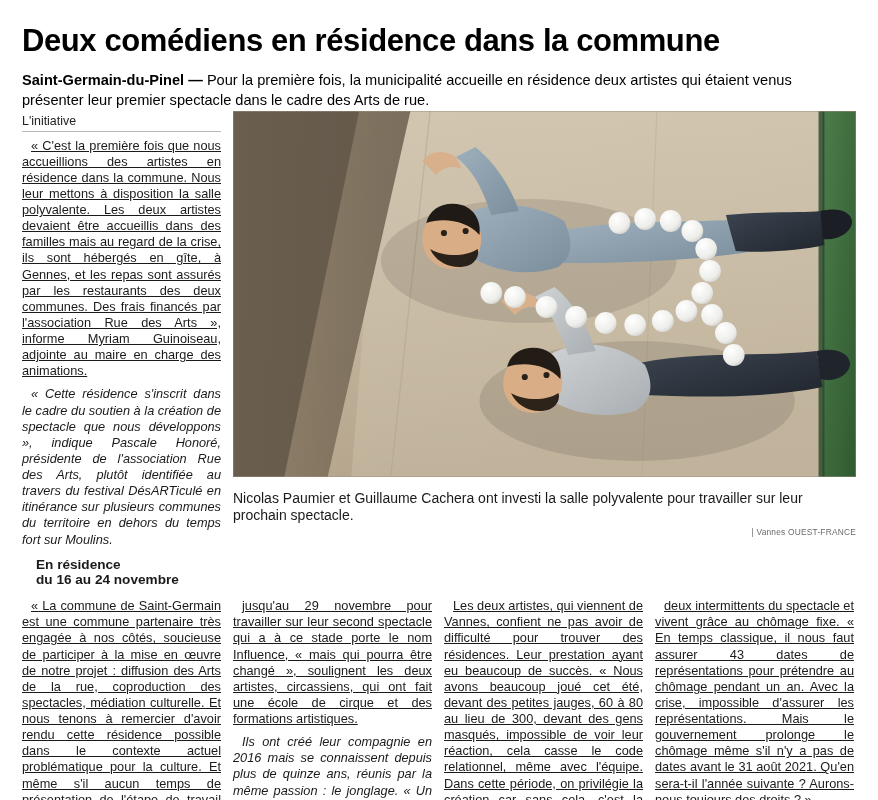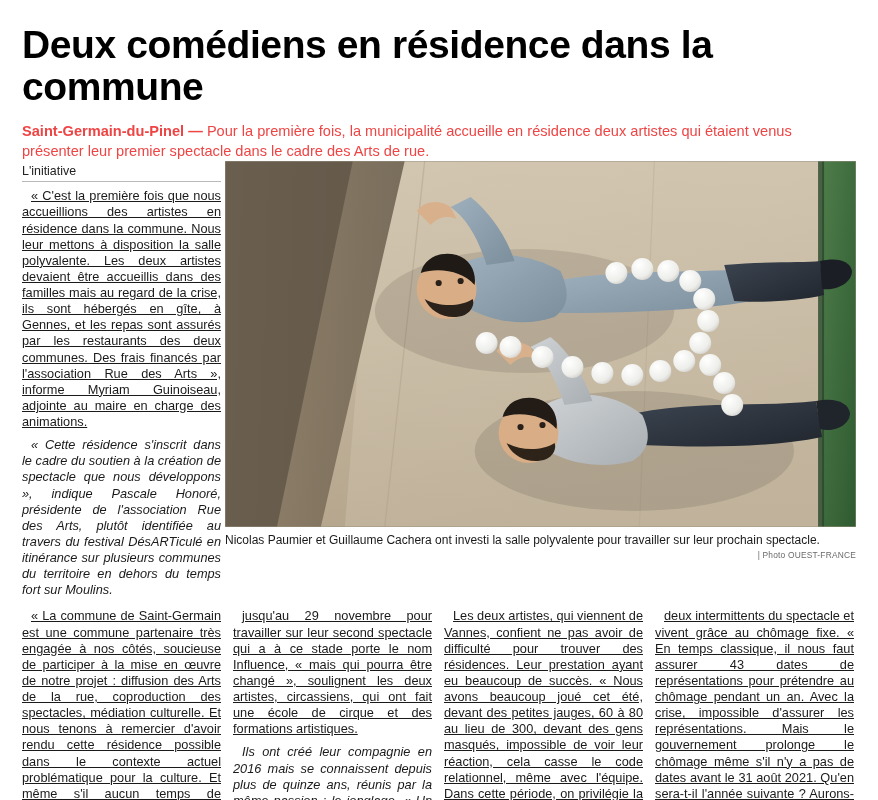--- a/index.html
+++ b/index.html
@@ -17,43 +17,43 @@
   .page {
     position: relative;
     width: 878px;
     height: 800px;
     padding: 0;
     box-sizing: border-box;
   }
   .headline {
     font-family: "Liberation Sans", sans-serif;
     font-weight: bold;
-    font-size: 39px;
+    font-size: 31px;
     line-height: 1.08;
     letter-spacing: -0.4px;
     margin: 24px 22px 0 22px;
     color: #000000;
   }
   .chapeau {
     margin: 14px 22px 0 22px;
     font-size: 14.6px;
     line-height: 1.34;
-    color: #ef4444;
+    color: #000000;
   }
   .chapeau .loc {
     font-weight: bold;
   }
   .body-area {
     position: relative;
     margin: 0 22px;
   }
   
   .top-zone {
     display: flex;
-    gap: 4px;
+    gap: 12px;
     margin-top: 0;
   }
   .col-left {
     width: 199px;
     flex: 0 0 199px;
   }
   .subhead {
     font-size: 12.4px;
     color: #222;
     padding: 3px 0 3px 0;
@@ -93,23 +93,23 @@
   }
   .photo {
     position: relative;
     width: 100%;
     height: 366px;
     overflow: hidden;
     background: #b9b0a4;
   }
   .photo svg { display: block; width: 100%; height: 100%; }
   .caption {
-    font-size: 12px;
+    font-size: 14px;
     color: #1a1a1a;
-    margin-top: 6px;
+    margin-top: 13px;
     line-height: 1.25;
   }
   .credit {
     font-size: 8.4px;
     color: #6a6a6a;
     text-align: right;
     margin-top: 2px;
     letter-spacing: 0.2px;
   }
 
@@ -139,20 +139,24 @@
   </div>
 
   <div class="body-area">
 
     <div class="top-zone">
 
       <div class="col-left">
         <div class="subhead">L'initiative</div>
         <p class="first">« C'est la première fois que nous accueillions des artistes en résidence dans la commune. Nous leur mettons à disposition la salle polyvalente. Les deux artistes devaient être accueillis dans des familles mais au regard de la crise, ils sont hébergés en gîte, à Gennes, et les repas sont assurés par les restaurants des deux communes. Des frais financés par l'association Rue des Arts », informe Myriam Guinoiseau, adjointe au maire en charge des animations.</p>
         <p>« Cette résidence s'inscrit dans le cadre du soutien à la création de spectacle que nous développons », indique Pascale Honoré, présidente de l'association Rue des Arts, plutôt identifiée au travers du festival DésARTiculé en itinérance sur plusieurs communes du territoire en dehors du temps fort sur Moulins.</p>
+        <div class="enres">
+          <span class="l1">En résidence</span>
+          <span class="l2">du 16 au 24 novembre</span>
+        </div>
       </div>
 
       <div class="photo-wrap">
         <div class="photo">
           <svg viewBox="0 0 632 366" preserveAspectRatio="none">
             <defs>
               <linearGradient id="floorG" x1="0" y1="0" x2="0.3" y2="1">
                 <stop offset="0%" stop-color="#cdbfa8"></stop>
                 <stop offset="55%" stop-color="#c2b39c"></stop>
                 <stop offset="100%" stop-color="#b5a58d"></stop>
@@ -261,21 +265,21 @@
               <circle cx="500" cy="222" r="11" fill="url(#ballG)"></circle>
               <circle cx="508" cy="244" r="11" fill="url(#ballG)"></circle>
               <circle cx="286" cy="186" r="11" fill="url(#ballG)"></circle>
               <circle cx="262" cy="182" r="11" fill="url(#ballG)"></circle>
             </g>
 
             <rect x="0" y="0" width="632" height="366" fill="none" stroke="#9c9281" stroke-width="1"></rect>
           </svg>
         </div>
         <div class="caption">Nicolas Paumier et Guillaume Cachera ont investi la salle polyvalente pour travailler sur leur prochain spectacle.</div>
-        <div class="credit">| Photo OUEST-FRANCE</div>
+        <div class="credit">| Vannes OUEST-FRANCE</div>
       </div>
     </div>
 
     <div class="cols4">
       <div class="col-text c1">
         <p class="first">« La commune de Saint-Germain est une commune partenaire très engagée à nos côtés, soucieuse de participer à la mise en œuvre de notre projet : diffusion des Arts de la rue, coproduction des spectacles, médiation culturelle. Et nous tenons à remercier d'avoir rendu cette résidence possible dans le contexte actuel problématique pour la culture. Et même s'il aucun temps de présentation de l'étape de travail réalisé cette semaine devant les habitants n'est possible, nous espérons pouvoir programmer cette création finalisée lors des éditions prochaines. »</p>
 
       </div>
       <div class="col-text c2">
         <p class="first">jusqu'au 29 novembre pour travailler sur leur second spectacle qui a à ce stade porte le nom Influence, « mais qui pourra être changé », soulignent les deux artistes, circassiens, qui ont fait une école de cirque et des formations artistiques.</p>

